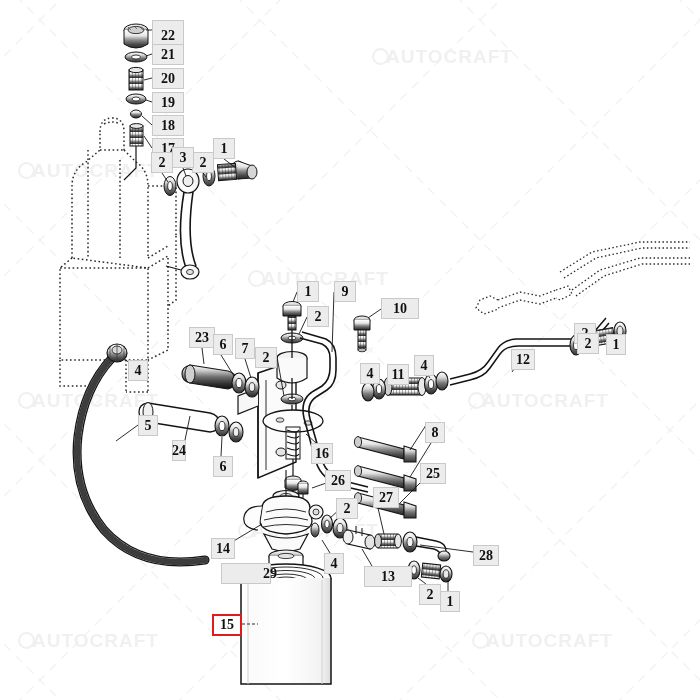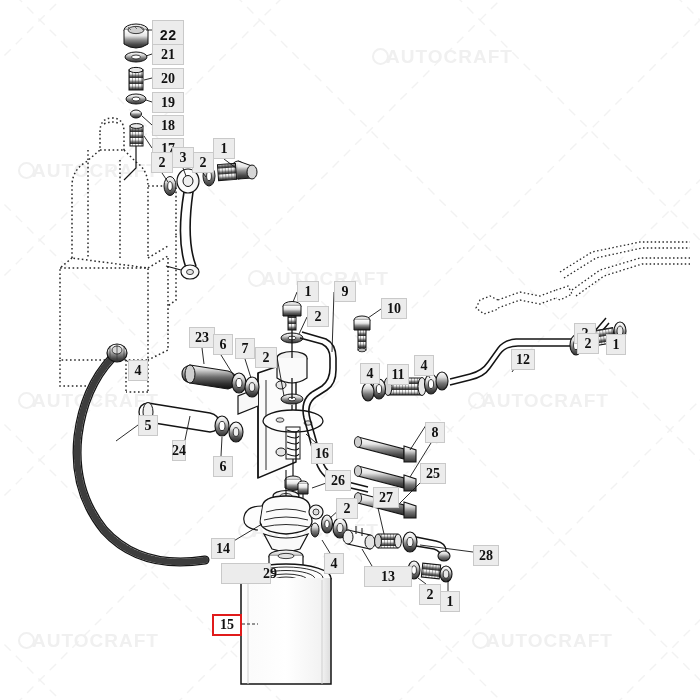--- a/index.html
+++ b/index.html
@@ -478,33 +478,33 @@
         <path d="M426,584 L418,578"></path>
         <path d="M448,591 L448,580"></path>
 
         <path d="M242,624 L258,624" stroke-dasharray="3 2"></path>
       </g>
 
     </g>
   </svg>
 
   <div id="callout-layer">
-      <div class="callout" style="left: 152px; top: 20px; width: 32px; height: 32px; font-family: Liberation Mono, monospace;">22</div>
+      <div class="callout" style="left: 152px; top: 20px; width: 32px; height: 32px;">22</div>
       <div class="callout" style="left: 152px; top: 44px; width: 32px; height: 21px;">21</div>
       <div class="callout" style="left: 152px; top: 68px; width: 32px; height: 21px;">20</div>
       <div class="callout" style="left: 152px; top: 92px; width: 32px; height: 21px;">19</div>
       <div class="callout" style="left: 152px; top: 115px; width: 32px; height: 21px;">18</div>
       <div class="callout" style="left: 152px; top: 138px; width: 32px; height: 21px;">17</div>
       <div class="callout" style="left: 213px; top: 138px; width: 22px; height: 21px;">1</div>
       <div class="callout" style="left: 192px; top: 152px; width: 22px; height: 21px;">2</div>
       <div class="callout" style="left: 172px; top: 147px; width: 22px; height: 21px;">3</div>
       <div class="callout" style="left: 151px; top: 152px; width: 22px; height: 21px;">2</div>
       <div class="callout" style="left: 297px; top: 281px; width: 22px; height: 21px;">1</div>
       <div class="callout" style="left: 334px; top: 281px; width: 22px; height: 21px;">9</div>
-      <div class="callout" style="left: 381px; top: 298px; width: 26px; height: 21px;">10</div>
+      <div class="callout" style="left: 381px; top: 298px; width: 38px; height: 21px;">10</div>
       <div class="callout" style="left: 307px; top: 306px; width: 22px; height: 21px;">2</div>
       <div class="callout" style="left: 255px; top: 347px; width: 22px; height: 21px;">2</div>
       <div class="callout" style="left: 189px; top: 327px; width: 26px; height: 21px;">23</div>
       <div class="callout" style="left: 213px; top: 334px; width: 20px; height: 21px;">6</div>
       <div class="callout" style="left: 235px; top: 338px; width: 20px; height: 21px;">7</div>
       <div class="callout" style="left: 172px; top: 440px; width: 14px; height: 21px; text-align: right;">24</div>
       <div class="callout" style="left: 213px; top: 456px; width: 20px; height: 21px;">6</div>
       <div class="callout" style="left: 128px; top: 360px; width: 20px; height: 21px;">4</div>
       <div class="callout" style="left: 138px; top: 415px; width: 20px; height: 21px;">5</div>
       <div class="callout" style="left: 311px; top: 443px; width: 22px; height: 21px;">16</div>

